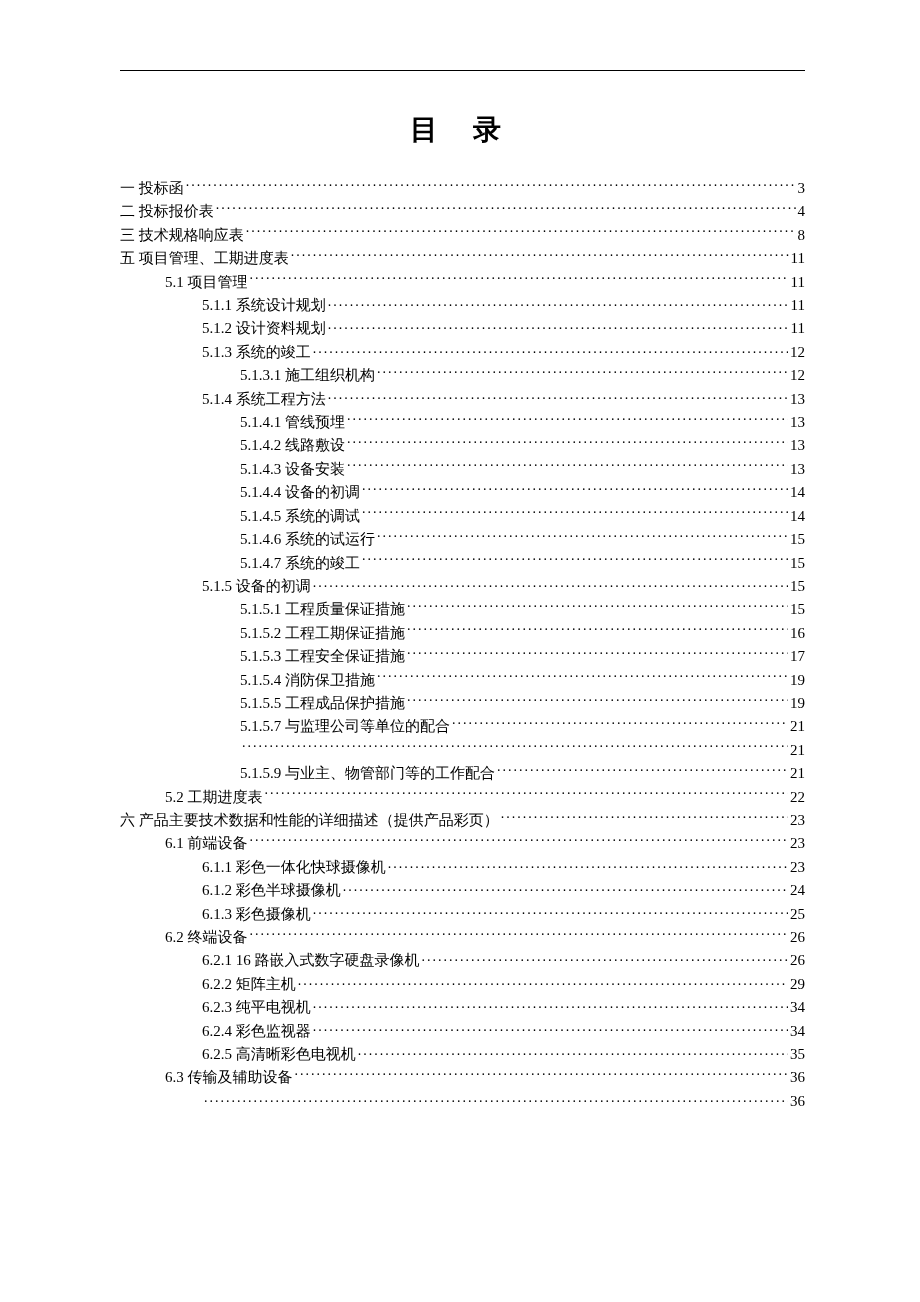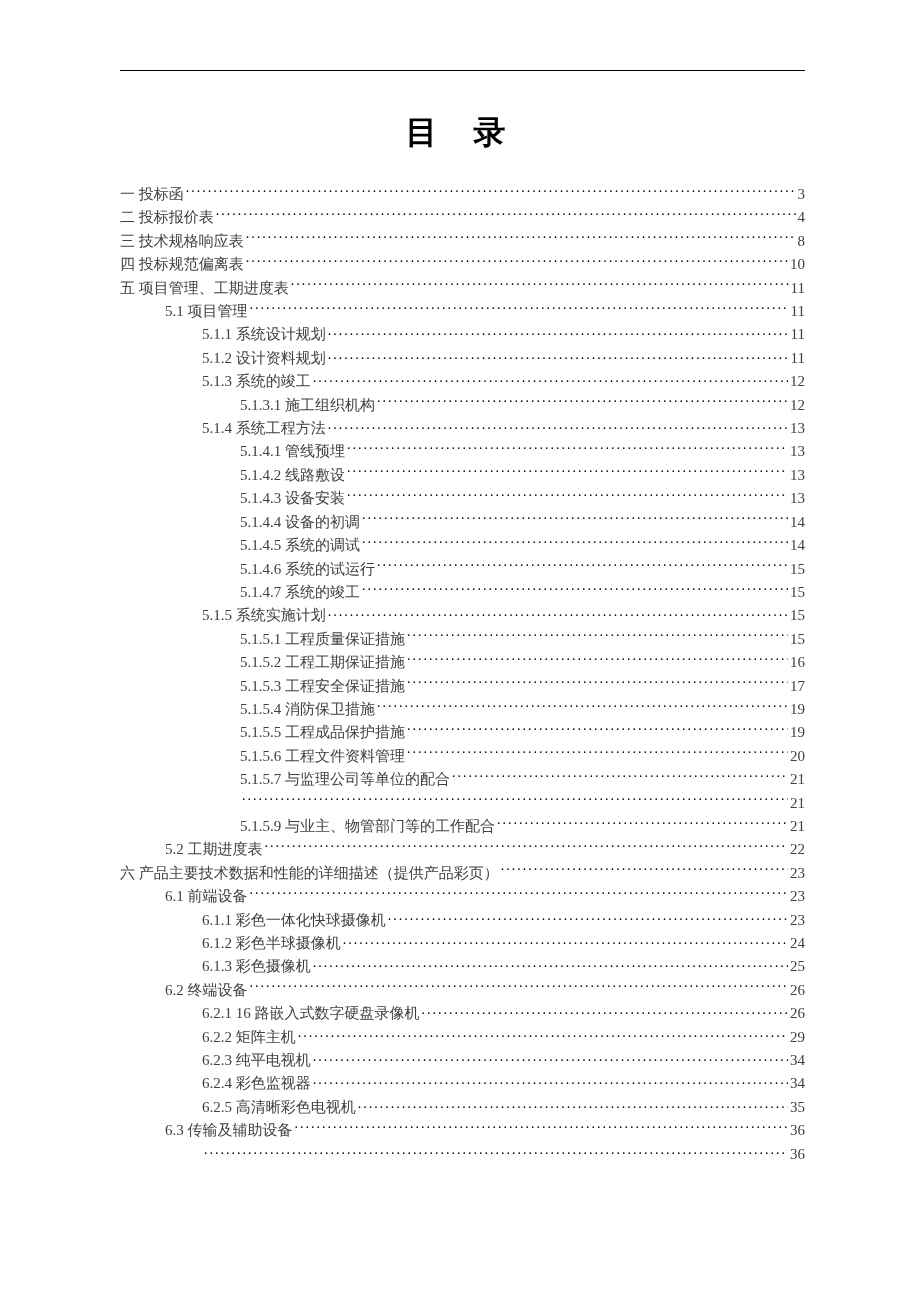--- a/index.html
+++ b/index.html
@@ -15,32 +15,32 @@
     left: 120px;
     right: 115px;
     top: 70px;
   }
   .top-rule {
     border-top: 1.5px solid #000;
     margin-bottom: 40px;
   }
   .title {
     text-align: center;
-    font-size: 32px;
+    font-size: 28px;
     font-weight: bold;
     letter-spacing: 14px;
     margin-bottom: 28px;
     font-family: "SimSun", serif;
   }
   .toc-line {
     display: flex;
     align-items: baseline;
     font-size: 15px;
     line-height: 23.4px;
-    color: #404040;
+    color: #000000;
     white-space: nowrap;
   }
   .toc-label {
     flex: 0 0 auto;
   }
   .toc-leader {
     flex: 1 1 auto;
     overflow: hidden;
     position: relative;
     height: 1em;
@@ -80,25 +80,20 @@
         <span class="toc-label">二  投标报价表</span>
         <span class="toc-leader"></span>
         <span class="toc-page">4</span>
       </div>
       <div class="toc-line indent-0">
         <span class="toc-label">三  技术规格响应表</span>
         <span class="toc-leader"></span>
         <span class="toc-page">8</span>
       </div>
       <div class="toc-line indent-0">
-        <span class="toc-label">四  投标规范偏离表</span>
-        <span class="toc-leader"></span>
-        <span class="toc-page">10</span>
-      </div>
-      <div class="toc-line indent-0">
         <span class="toc-label">五  项目管理、工期进度表</span>
         <span class="toc-leader"></span>
         <span class="toc-page">11</span>
       </div>
       <div class="toc-line indent-1">
         <span class="toc-label">5.1  项目管理</span>
         <span class="toc-leader"></span>
         <span class="toc-page">11</span>
       </div>
       <div class="toc-line indent-2">
@@ -155,21 +150,21 @@
         <span class="toc-label">5.1.4.6  系统的试运行</span>
         <span class="toc-leader"></span>
         <span class="toc-page">15</span>
       </div>
       <div class="toc-line indent-3">
         <span class="toc-label">5.1.4.7  系统的竣工</span>
         <span class="toc-leader"></span>
         <span class="toc-page">15</span>
       </div>
       <div class="toc-line indent-2">
-        <span class="toc-label">5.1.5  系统实施计划</span>
+        <span class="toc-label">5.1.5  设备的初调</span>
         <span class="toc-leader"></span>
         <span class="toc-page">15</span>
       </div>
       <div class="toc-line indent-3">
         <span class="toc-label">5.1.5.1  工程质量保证措施</span>
         <span class="toc-leader"></span>
         <span class="toc-page">15</span>
       </div>
       <div class="toc-line indent-3">
         <span class="toc-label">5.1.5.2  工程工期保证措施</span>
@@ -183,25 +178,20 @@
       </div>
       <div class="toc-line indent-3">
         <span class="toc-label">5.1.5.4  消防保卫措施</span>
         <span class="toc-leader"></span>
         <span class="toc-page">19</span>
       </div>
       <div class="toc-line indent-3">
         <span class="toc-label">5.1.5.5  工程成品保护措施</span>
         <span class="toc-leader"></span>
         <span class="toc-page">19</span>
-      </div>
-      <div class="toc-line indent-3">
-        <span class="toc-label">5.1.5.6  工程文件资料管理</span>
-        <span class="toc-leader"></span>
-        <span class="toc-page">20</span>
       </div>
       <div class="toc-line indent-3">
         <span class="toc-label">5.1.5.7  与监理公司等单位的配合</span>
         <span class="toc-leader"></span>
         <span class="toc-page">21</span>
       </div>
       <div class="toc-line indent-3">
         <span class="toc-leader"></span>
         <span class="toc-page">21</span>
       </div>

